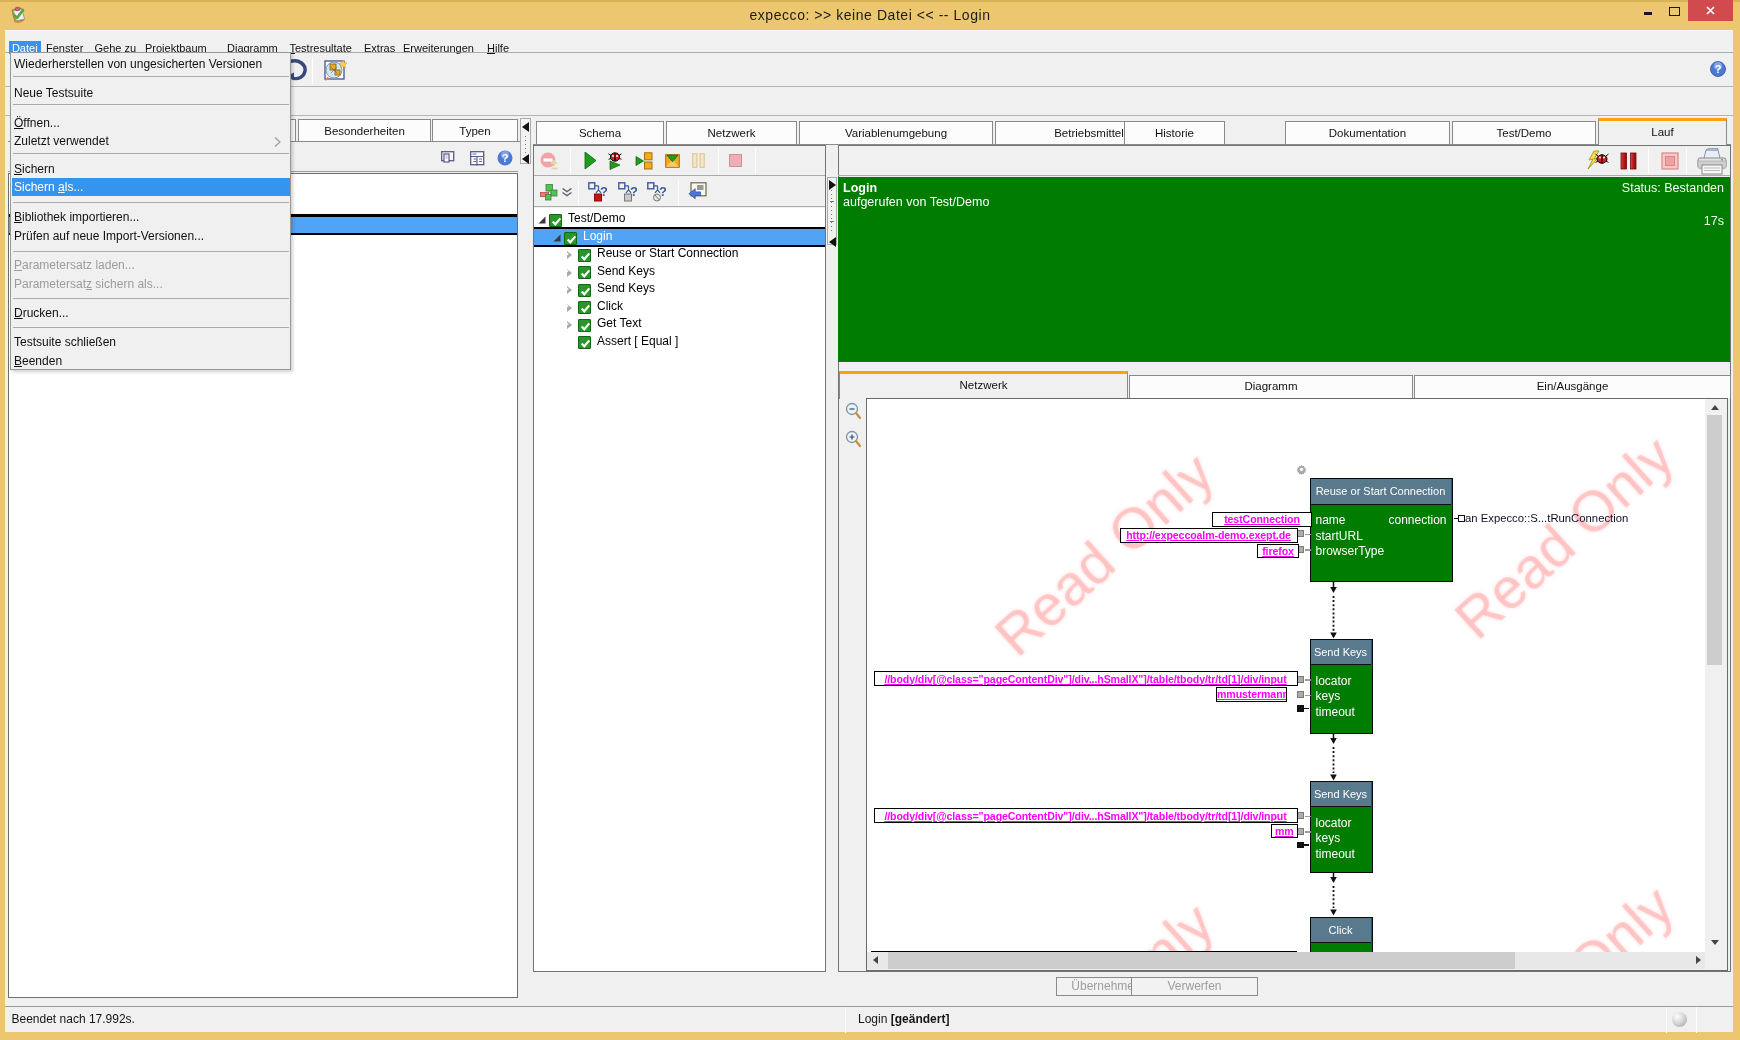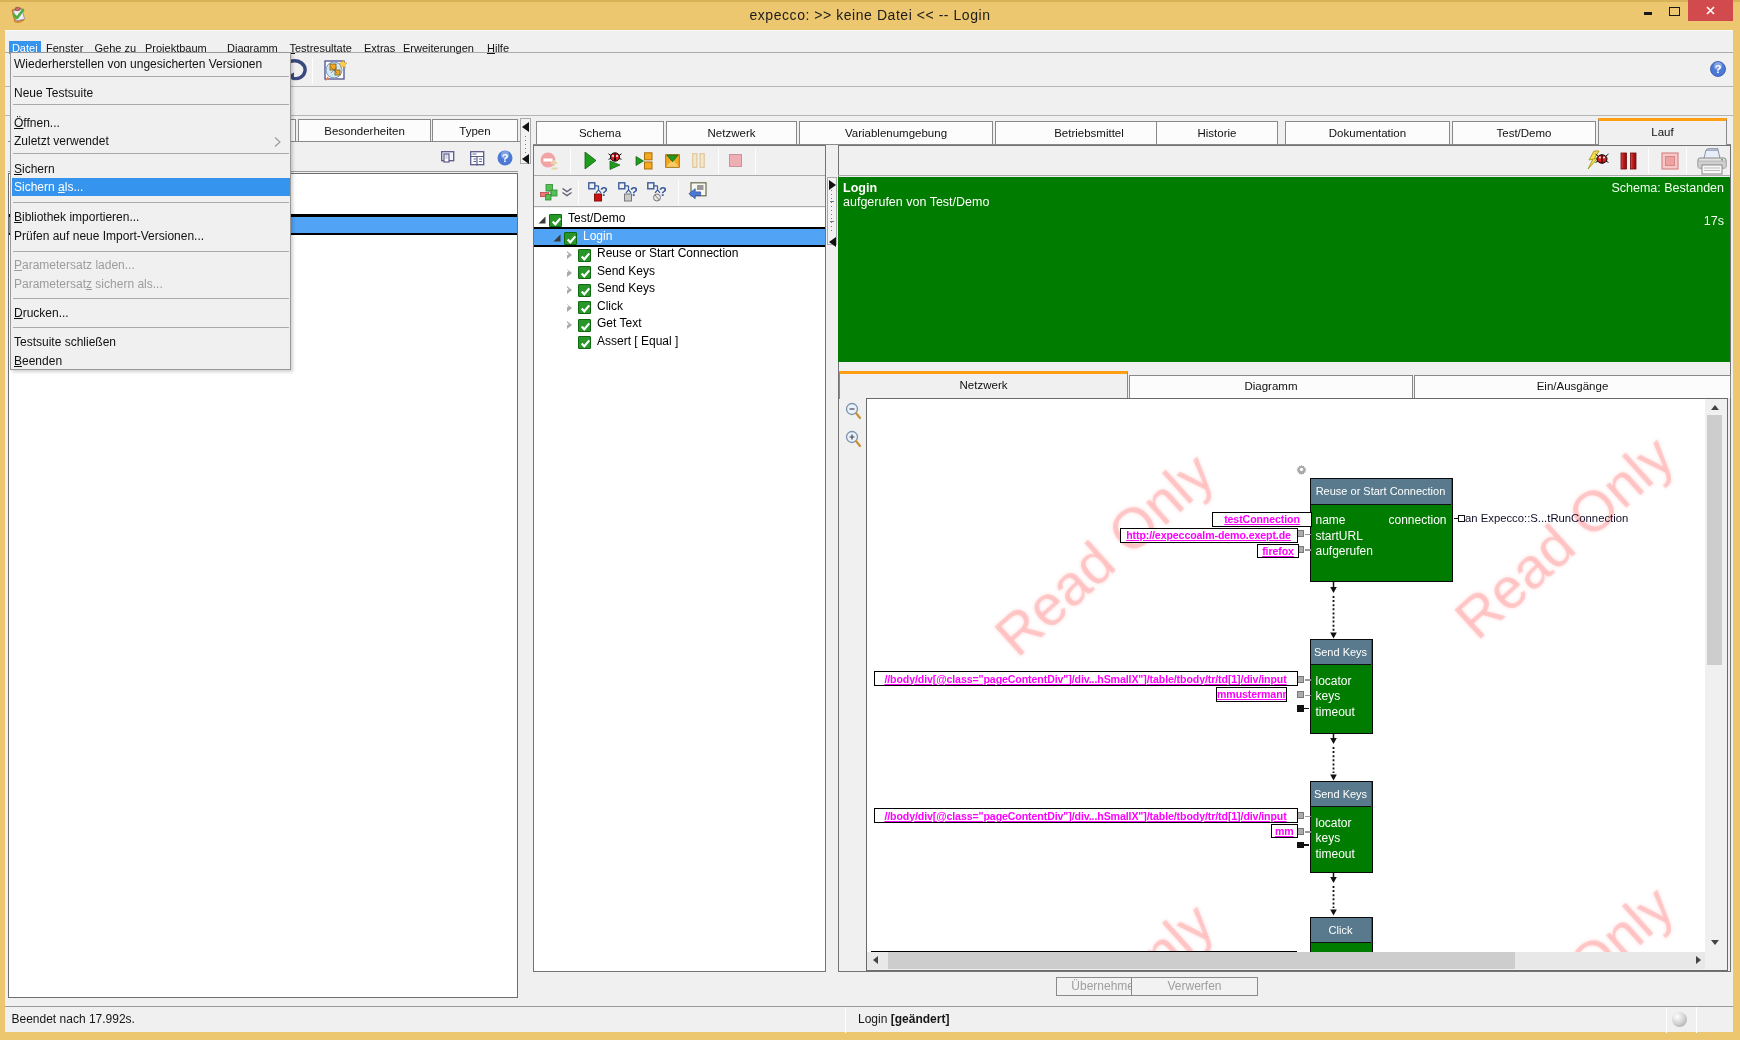--- a/index.html
+++ b/index.html
@@ -122,21 +122,21 @@
 
 <div class="abs" style="left:519.5px;top:118px;width:11.5px;height:46px;background:#F2F2F2;border:1px solid #ABABAB"></div>
 <div class="sarr" style="left:521.5px;top:121.5px;border-top:5.5px solid transparent;border-bottom:5.5px solid transparent;border-right:7px solid #111;"></div>
 <div class="abs" style="left:525px;top:136px;width:1px;height:17px;background-image:linear-gradient(#777 35%, transparent 35%);background-size:1px 4px;"></div>
 <div class="sarr" style="left:521.5px;top:154px;border-top:5.5px solid transparent;border-bottom:5.5px solid transparent;border-right:7px solid #111;"></div>
 
 <div class="tab" style="left:536px;top:120.5px;width:128px;height:24px;line-height:22px">Schema</div>
 <div class="tab" style="left:666px;top:120.5px;width:131px;height:24px;line-height:22px">Netzwerk</div>
 <div class="tab" style="left:799px;top:120.5px;width:194px;height:24px;line-height:22px">Variablenumgebung</div>
 <div class="tab" style="left:995px;top:120.5px;width:188px;height:24px;line-height:22px">Betriebsmittel</div>
-<div class="tab" style="left:1156px;top:120.5px;width:122px;height:24px;line-height:22px">Historie</div>
+<div class="tab" style="left:1124px;top:120.5px;width:101px;height:24px;line-height:22px">Historie</div>
 <div class="tab" style="left:1285px;top:120.5px;width:165px;height:24px;line-height:22px">Dokumentation</div>
 <div class="tab" style="left:1452px;top:120.5px;width:144px;height:24px;line-height:22px">Test/Demo</div>
 <div class="tabact" style="left:1598px;top:117.5px;width:129px;height:27.5px;line-height:23px">Lauf</div>
 <div class="tabline" style="left:533px;top:144px;width:1065px"></div>
 <div class="tabline" style="left:1727px;top:144px;width:4px"></div>
 
 <div class="abs" style="left:8px;top:141px;width:510px;height:31px;border-bottom:1px solid #9a9a9a">
   <svg class="abs" style="left:433px;top:10px" width="19" height="15" viewBox="0 0 19 15">
     <rect x="0.7" y="0.7" width="12" height="9" fill="#F4F4FF" stroke="#5A5A8A" stroke-width="1.3"></rect>
     <rect x="3" y="3" width="5" height="8" fill="#fff" stroke="#5A5A8A" stroke-width="1.2"></rect>
@@ -367,21 +367,21 @@
     <rect x="4" y="13" width="28" height="7" fill="#CFCFCF" stroke="#999" stroke-width="0.5"></rect>
     <rect x="8" y="17" width="20" height="9" fill="#F8F8F8" stroke="#888" stroke-width="1"></rect>
     <path d="M10 20 h16 M10 22.5 h16" stroke="#bbb" stroke-width="1"></path>
     <circle cx="28" cy="11.8" r="1" fill="#6a6"></circle>
   </svg>
 </div>
 
 <div class="abs" style="left:838px;top:177px;width:892px;height:185px;background:#007C00;color:#fff">
   <div class="abs" style="left:5px;top:4px;font-size:12.5px;font-weight:bold">Login</div>
   <div class="abs" style="left:5px;top:18px;font-size:12.5px">aufgerufen von Test/Demo</div>
-  <div class="abs" style="right:6px;top:4px;font-size:12.5px;color:#F2FFF2">Schema: Bestanden</div>
+  <div class="abs" style="right:6px;top:4px;font-size:12.5px;color:#F2FFF2">Status: Bestanden</div>
   <div class="abs" style="right:6px;top:37px;font-size:12.5px;color:#F2FFF2">17s</div>
 </div>
 
 <div class="tabact" style="left:839px;top:371px;width:289px;height:28px;line-height:23px">Netzwerk</div>
 <div class="tab" style="left:1129px;top:374.5px;width:284px;height:23px;line-height:21px">Diagramm</div>
 <div class="tab" style="left:1414px;top:374.5px;width:317px;height:23px;line-height:21px">Ein/Ausgänge</div>
 
 <svg class="abs" style="left:845px;top:402px" width="17" height="18" viewBox="0 0 17 18">
   <circle cx="7" cy="7" r="5.5" fill="#EAF2FA" stroke="#7A92AA" stroke-width="1.3"></circle>
   <path d="M4.5 7 h5" stroke="#445" stroke-width="1.2"></path>
@@ -425,21 +425,21 @@
     <path d="M4.2 4 L10.8 4 L7.5 10 Z" fill="#111"></path>
     <path d="M7.5 13 V35" stroke="#111" stroke-width="1.8" stroke-dasharray="2 2.1"></path>
     <path d="M4.2 36.5 L10.8 36.5 L7.5 42.5 Z" fill="#111"></path>
   </svg>
 
   <div class="abs" style="left:442.5px;top:79px;width:143px;height:103.5px;background:#007C00;border:1.8px solid #0a0a0a">
     <div class="abs" style="left:0;top:0;width:140px;height:25.5px;background:#587A8C;border-bottom:1.5px solid #111;color:#fff;font-size:11px;text-align:center;line-height:25px;white-space:nowrap">Reuse or Start Connection</div>
     <div class="pin" style="left:5px;top:33.5px">name</div>
     <div class="pin" style="right:5px;top:33.5px">connection</div>
     <div class="pin" style="left:5px;top:49.5px">startURL</div>
-    <div class="pin" style="left:5px;top:65px">aufgerufen</div>
+    <div class="pin" style="left:5px;top:65px">browserType</div>
   </div>
   <div class="psq" style="left:429.5px;top:115.5px"></div>
   <div class="psq" style="left:429.5px;top:131px"></div>
   <div class="psq" style="left:429.5px;top:146.5px"></div>
   <div class="abs" style="left:587px;top:119px;width:4px;height:1px;background:#111"></div>
   <div class="abs" style="left:590.5px;top:115.5px;width:7px;height:7px;background:#fff;border:1px solid #111"></div>
   <div class="abs" style="left:598px;top:112.5px;font-size:11.3px;color:#10102a;white-space:nowrap">an Expecco::S...tRunConnection</div>
   <div class="vbox" style="left:345px;top:112.5px;width:100px;height:15px;line-height:13.5px"><span>testConnection</span></div>
   <div class="vbox" style="left:252.5px;top:128.5px;width:178px;height:15px;line-height:13.5px"><span>http://expeccoalm-demo.exept.de</span></div>
   <div class="vbox" style="left:390px;top:144.5px;width:42px;height:14.5px;line-height:13px"><span>firefox</span></div>

